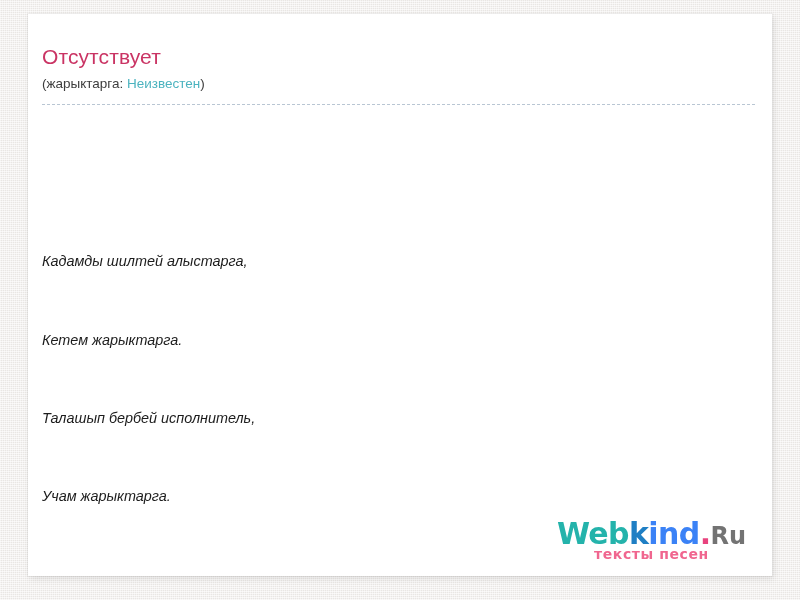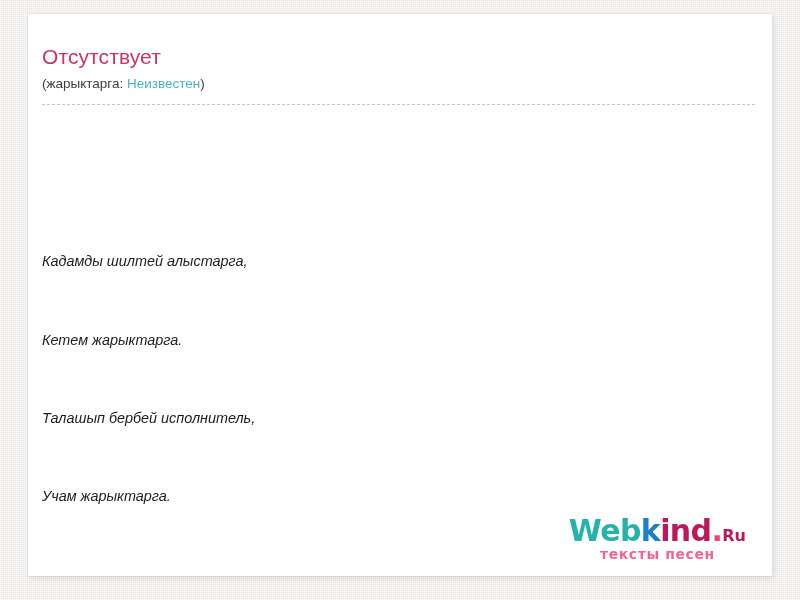--- a/index.html
+++ b/index.html
@@ -93,23 +93,23 @@
   .logo-wordmark {
     font-family: "DejaVu Sans", sans-serif;
     font-size: 30px;
     font-weight: bold;
     line-height: 30px;
     letter-spacing: -0.6px;
     white-space: nowrap;
   }
   .logo-web   { color: #24b3ab; margin-top: 16px; }
   .logo-k     { color: #1f7fc4; }
-  .logo-ind   { color: #be185d; }
+  .logo-ind   { color: #3b82f6; }
   .logo-dot   { color: #e8437e; }
-  .logo-ru    { color: #be185d; font-size: 16px; letter-spacing: 0; }
+  .logo-ru    { color: #737373; font-size: 24px; letter-spacing: 0; }
   .logo-tagline {
     margin-top: -5px;
     font-family: "DejaVu Sans", sans-serif;
     font-size: 14px;
     font-weight: bold;
     color: #f0668f;
     letter-spacing: 0.6px;
     white-space: nowrap;
   }
 </style>

